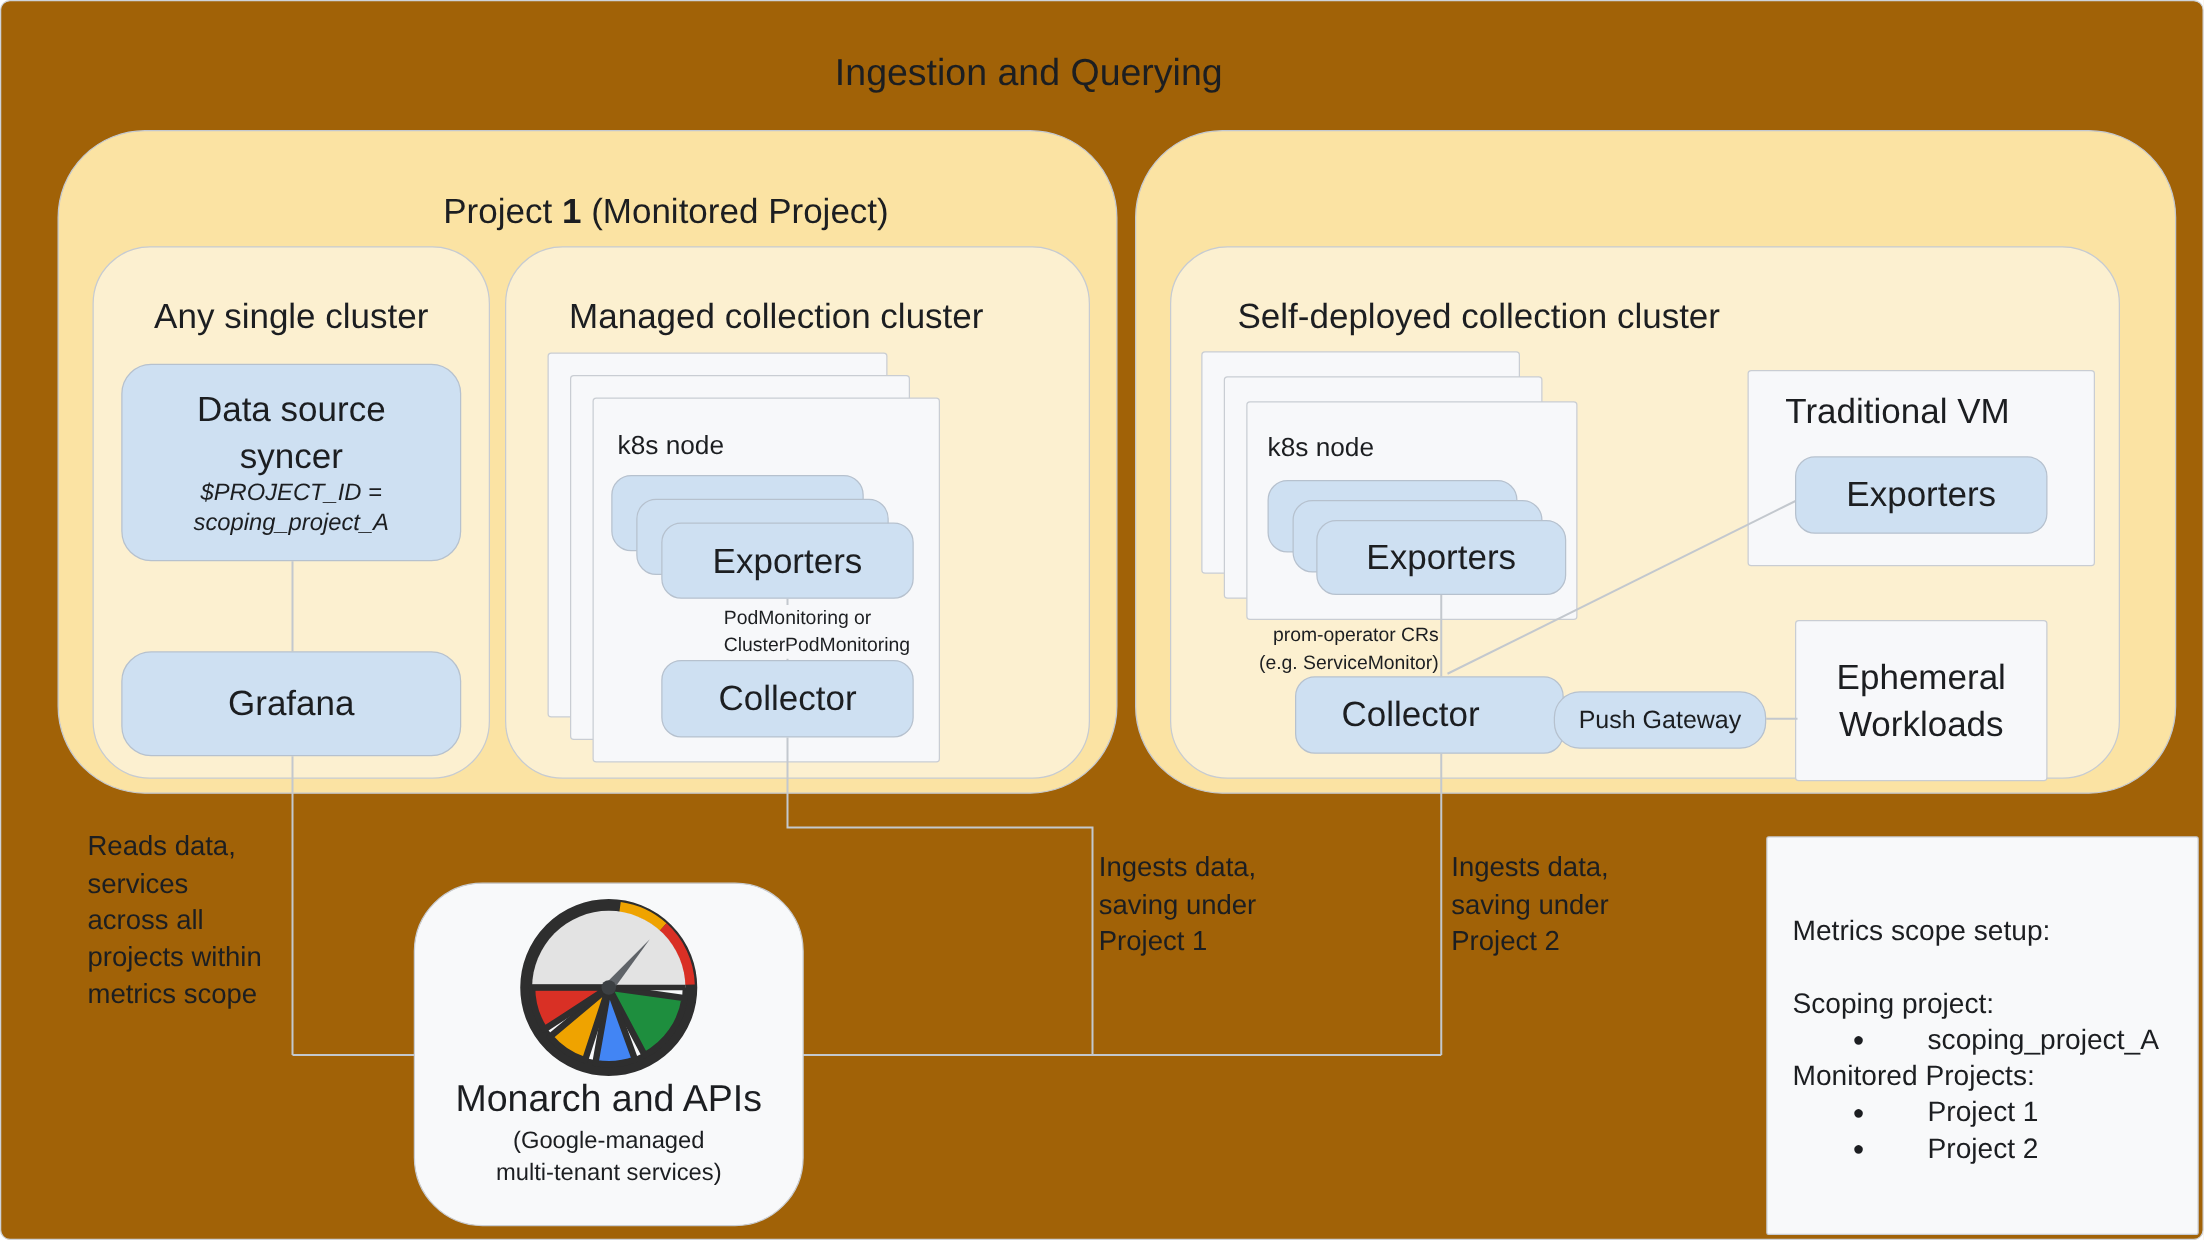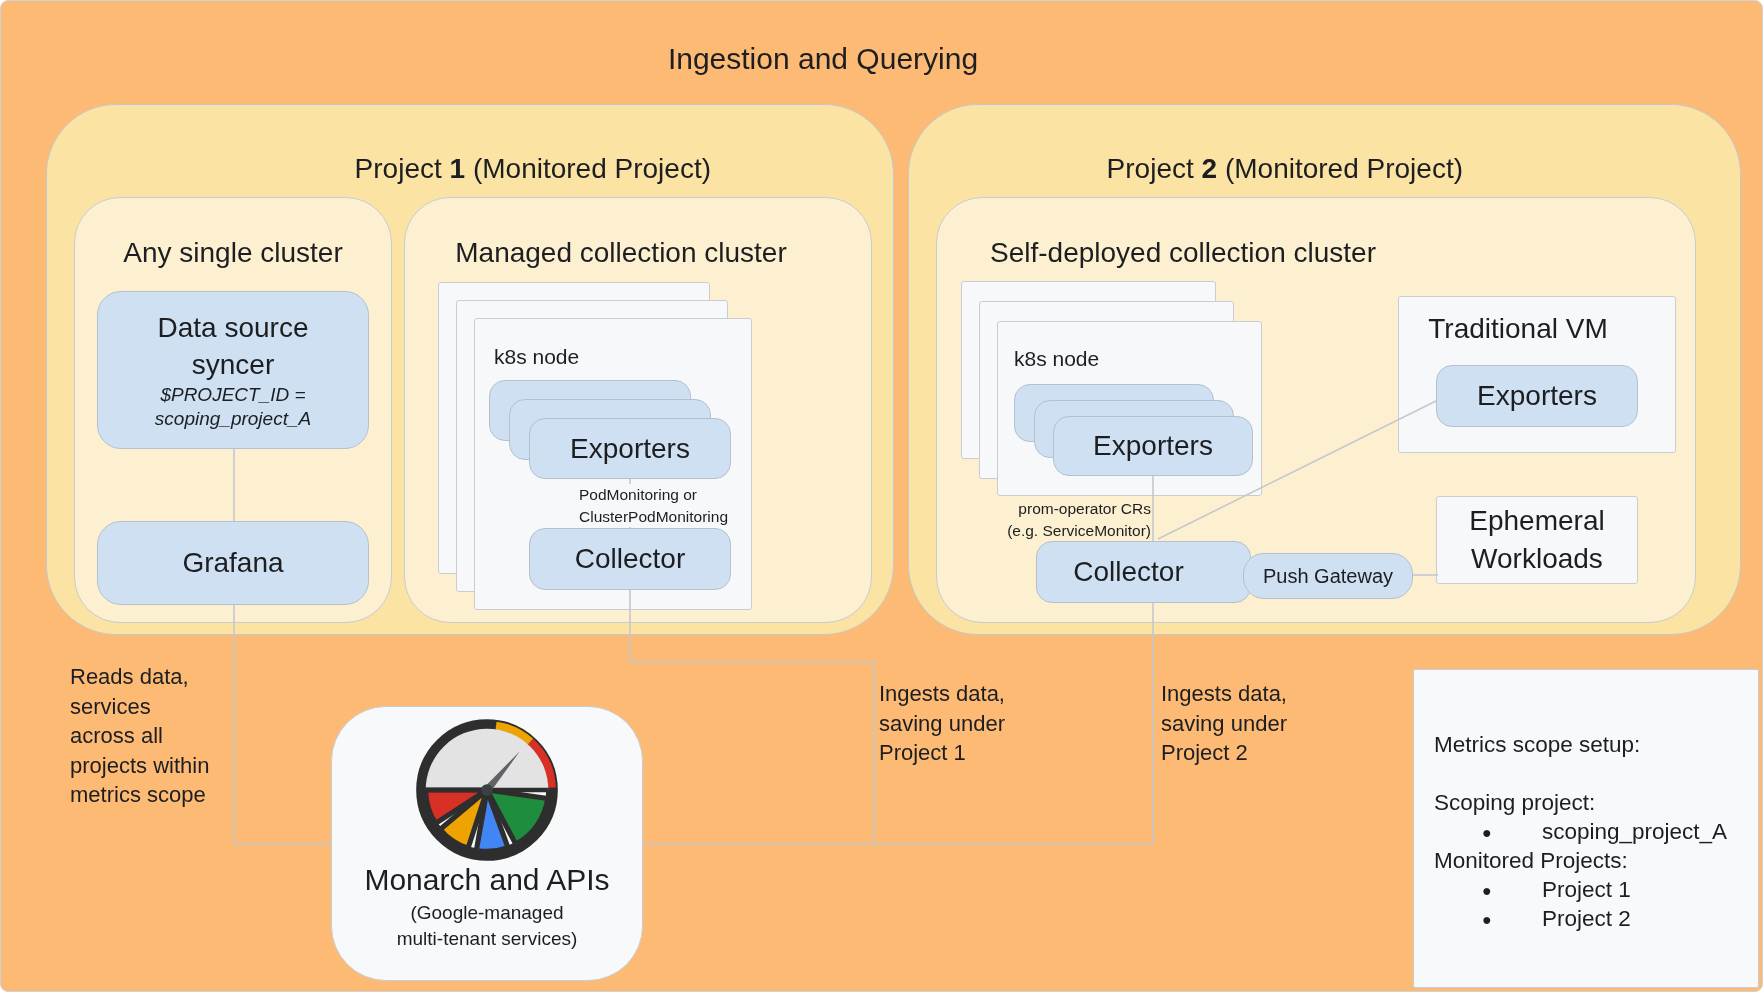--- a/index.html
+++ b/index.html
@@ -1,18 +1,18 @@
 <!DOCTYPE html>
 <html><head>
 <meta charset="utf-8">
 <style>
   html,body{margin:0;padding:0;background:#ffffff;}
   .canvas{
     position:relative;width:1763px;height:992px;overflow:hidden;
-    background:#fdba74;border:1px solid #ced3d9;border-radius:8px;
+    background:#a16207;border:1px solid #ced3d9;border-radius:8px;
     font-family:"Liberation Sans","DejaVu Sans",sans-serif;color:#1c1e21;
     box-sizing:border-box;
   }
   .abs{position:absolute;box-sizing:border-box;}
   .title{font-size:30px;text-align:center;}
   .outer-cluster{background:#FBE3A3;border:1.5px solid #c3c8d0;border-radius:70px;}
   .inner-cluster{background:#FCF0D0;border:1.5px solid #c6cbd2;border-radius:46px;}
   .cluster-title{font-size:28px;text-align:center;}
   .proj-label{font-size:28px;text-align:right;}
   .proj-label .num{font-weight:700;}
@@ -48,42 +48,39 @@
 <div class="canvas">
 
   <div class="abs title" style="left:472px;top:41px;width:700px;">Ingestion and Querying</div>
 
   <div class="abs outer-cluster" style="left:45px;top:103px;width:848px;height:531px;"></div>
   <div class="abs outer-cluster" style="left:907px;top:103px;width:833px;height:531px;"></div>
 
   <div class="abs proj-label" style="left:110px;top:152px;width:600px;">
     <span>Project </span><span class="num">1</span><span> (Monitored Project)</span>
   </div>
-  <div class="abs proj-label" style="left:862px;top:152px;width:600px;">
-    <span>Project </span><span class="num">2</span><span> (Monitored Project)</span>
-  </div>
 
   <div class="abs inner-cluster" style="left:73px;top:196px;width:318px;height:426px;"></div>
   <div class="abs inner-cluster" style="left:403px;top:196px;width:468px;height:426px;"></div>
   <div class="abs inner-cluster" style="left:935px;top:196px;width:760px;height:426px;"></div>
 
   <div class="abs cluster-title" style="left:370px;top:236px;width:500px;">Managed collection cluster</div>
   <div class="abs cluster-title" style="left:73px;top:236px;width:318px;">Any single cluster</div>
   <div class="abs cluster-title" style="left:932px;top:236px;width:500px;">Self-deployed collection cluster</div>
 
   <div class="abs card" style="left:437px;top:281px;width:272px;height:292px;"></div>
   <div class="abs card" style="left:455px;top:299px;width:272px;height:292px;"></div>
   <div class="abs card" style="left:473px;top:317px;width:278px;height:292px;"></div>
 
   <div class="abs card" style="left:960px;top:280px;width:255px;height:178px;"></div>
   <div class="abs card" style="left:978px;top:300px;width:255px;height:178px;"></div>
   <div class="abs card" style="left:996px;top:320px;width:265px;height:175px;"></div>
 
   <div class="abs whitebox" style="left:1397px;top:295px;width:278px;height:157px;"></div>
-  <div class="abs whitebox two-line-center" style="left:1435px;top:495px;width:202px;height:88px;">
+  <div class="abs whitebox two-line-center" style="left:1435px;top:495px;width:202px;height:129px;">
     <span>Ephemeral</span>
     <span>Workloads</span>
   </div>
   <div class="abs" style="left:1397px;top:312px;width:240px;text-align:center;font-size:28px;">Traditional VM</div>
 
   <svg class="lines" width="1763" height="992" viewBox="0 0 1763 992">
     <g stroke="#c3c8ce" stroke-width="1.6" fill="none">
       <line x1="233" y1="448" x2="233" y2="520"></line>
       <line x1="233" y1="604" x2="233" y2="843"></line>
       <line x1="233" y1="843" x2="1152" y2="843"></line>

